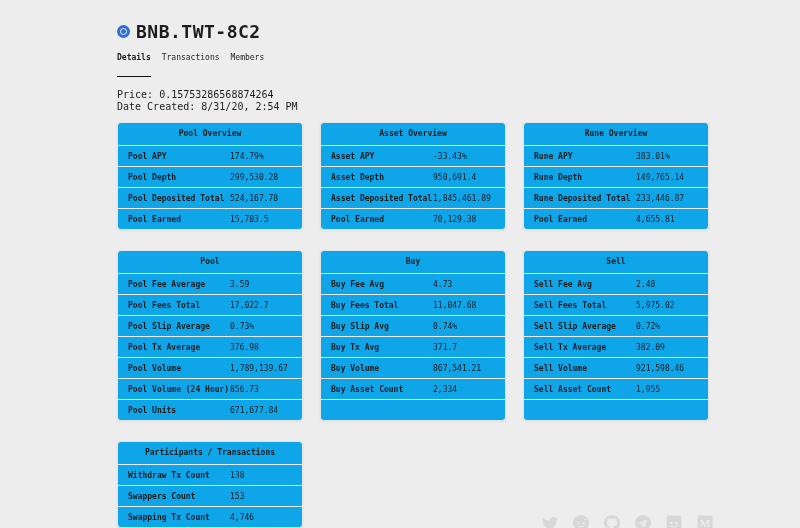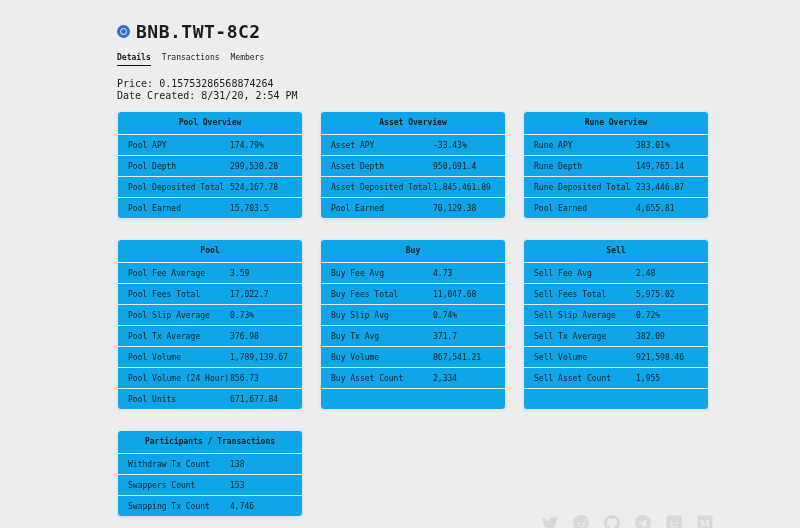--- a/index.html
+++ b/index.html
@@ -21,21 +21,21 @@
     flex:0 0 auto;
   }
   .logo .ring {
     width:7px; height:7px; border-radius:50%;
     border:1.5px solid #e8f0ff;
   }
   .page-title { font-size:18px; font-weight:bold; letter-spacing:0.5px; }
 
   
   .tabs { display:flex; gap:11px; margin-top:11px; font-size:8px; }
-  .tab { cursor:pointer; padding-bottom:3px; }
+  .tab { cursor:pointer; padding-bottom:14px; }
   .tab.active { border-bottom:1.5px solid #111; font-weight:bold; }
 
   
   .meta { margin-top:12px; font-size:10px; line-height:12px; }
 
   
   .cards-row { display:flex; gap:17px; margin-top:9px; align-items:stretch; }
   .cards-row + .cards-row { margin-top:20px; }
   .card {
     width:186px; background:#0ea5e9;
@@ -48,20 +48,21 @@
     height:22px; line-height:22px; text-align:center;
     font-weight:bold;
   }
   .stat-row {
     height:21px; border-top:1px solid #ededed;
     position:relative; flex:0 0 auto;
   }
   .stat-row .lbl {
     position:absolute; left:10px; top:50%; transform:translateY(-50%);
     white-space:nowrap;
+    font-weight:bold;
   }
   .stat-row .val {
     position:absolute; left:112px; top:50%; transform:translateY(-50%);
     white-space:nowrap;
   }
   .filler-row { border-top:1px solid #ededed; flex:1 1 auto; }
 
   
   .footer-icons {
     position:absolute; left:542px; top:515px;

